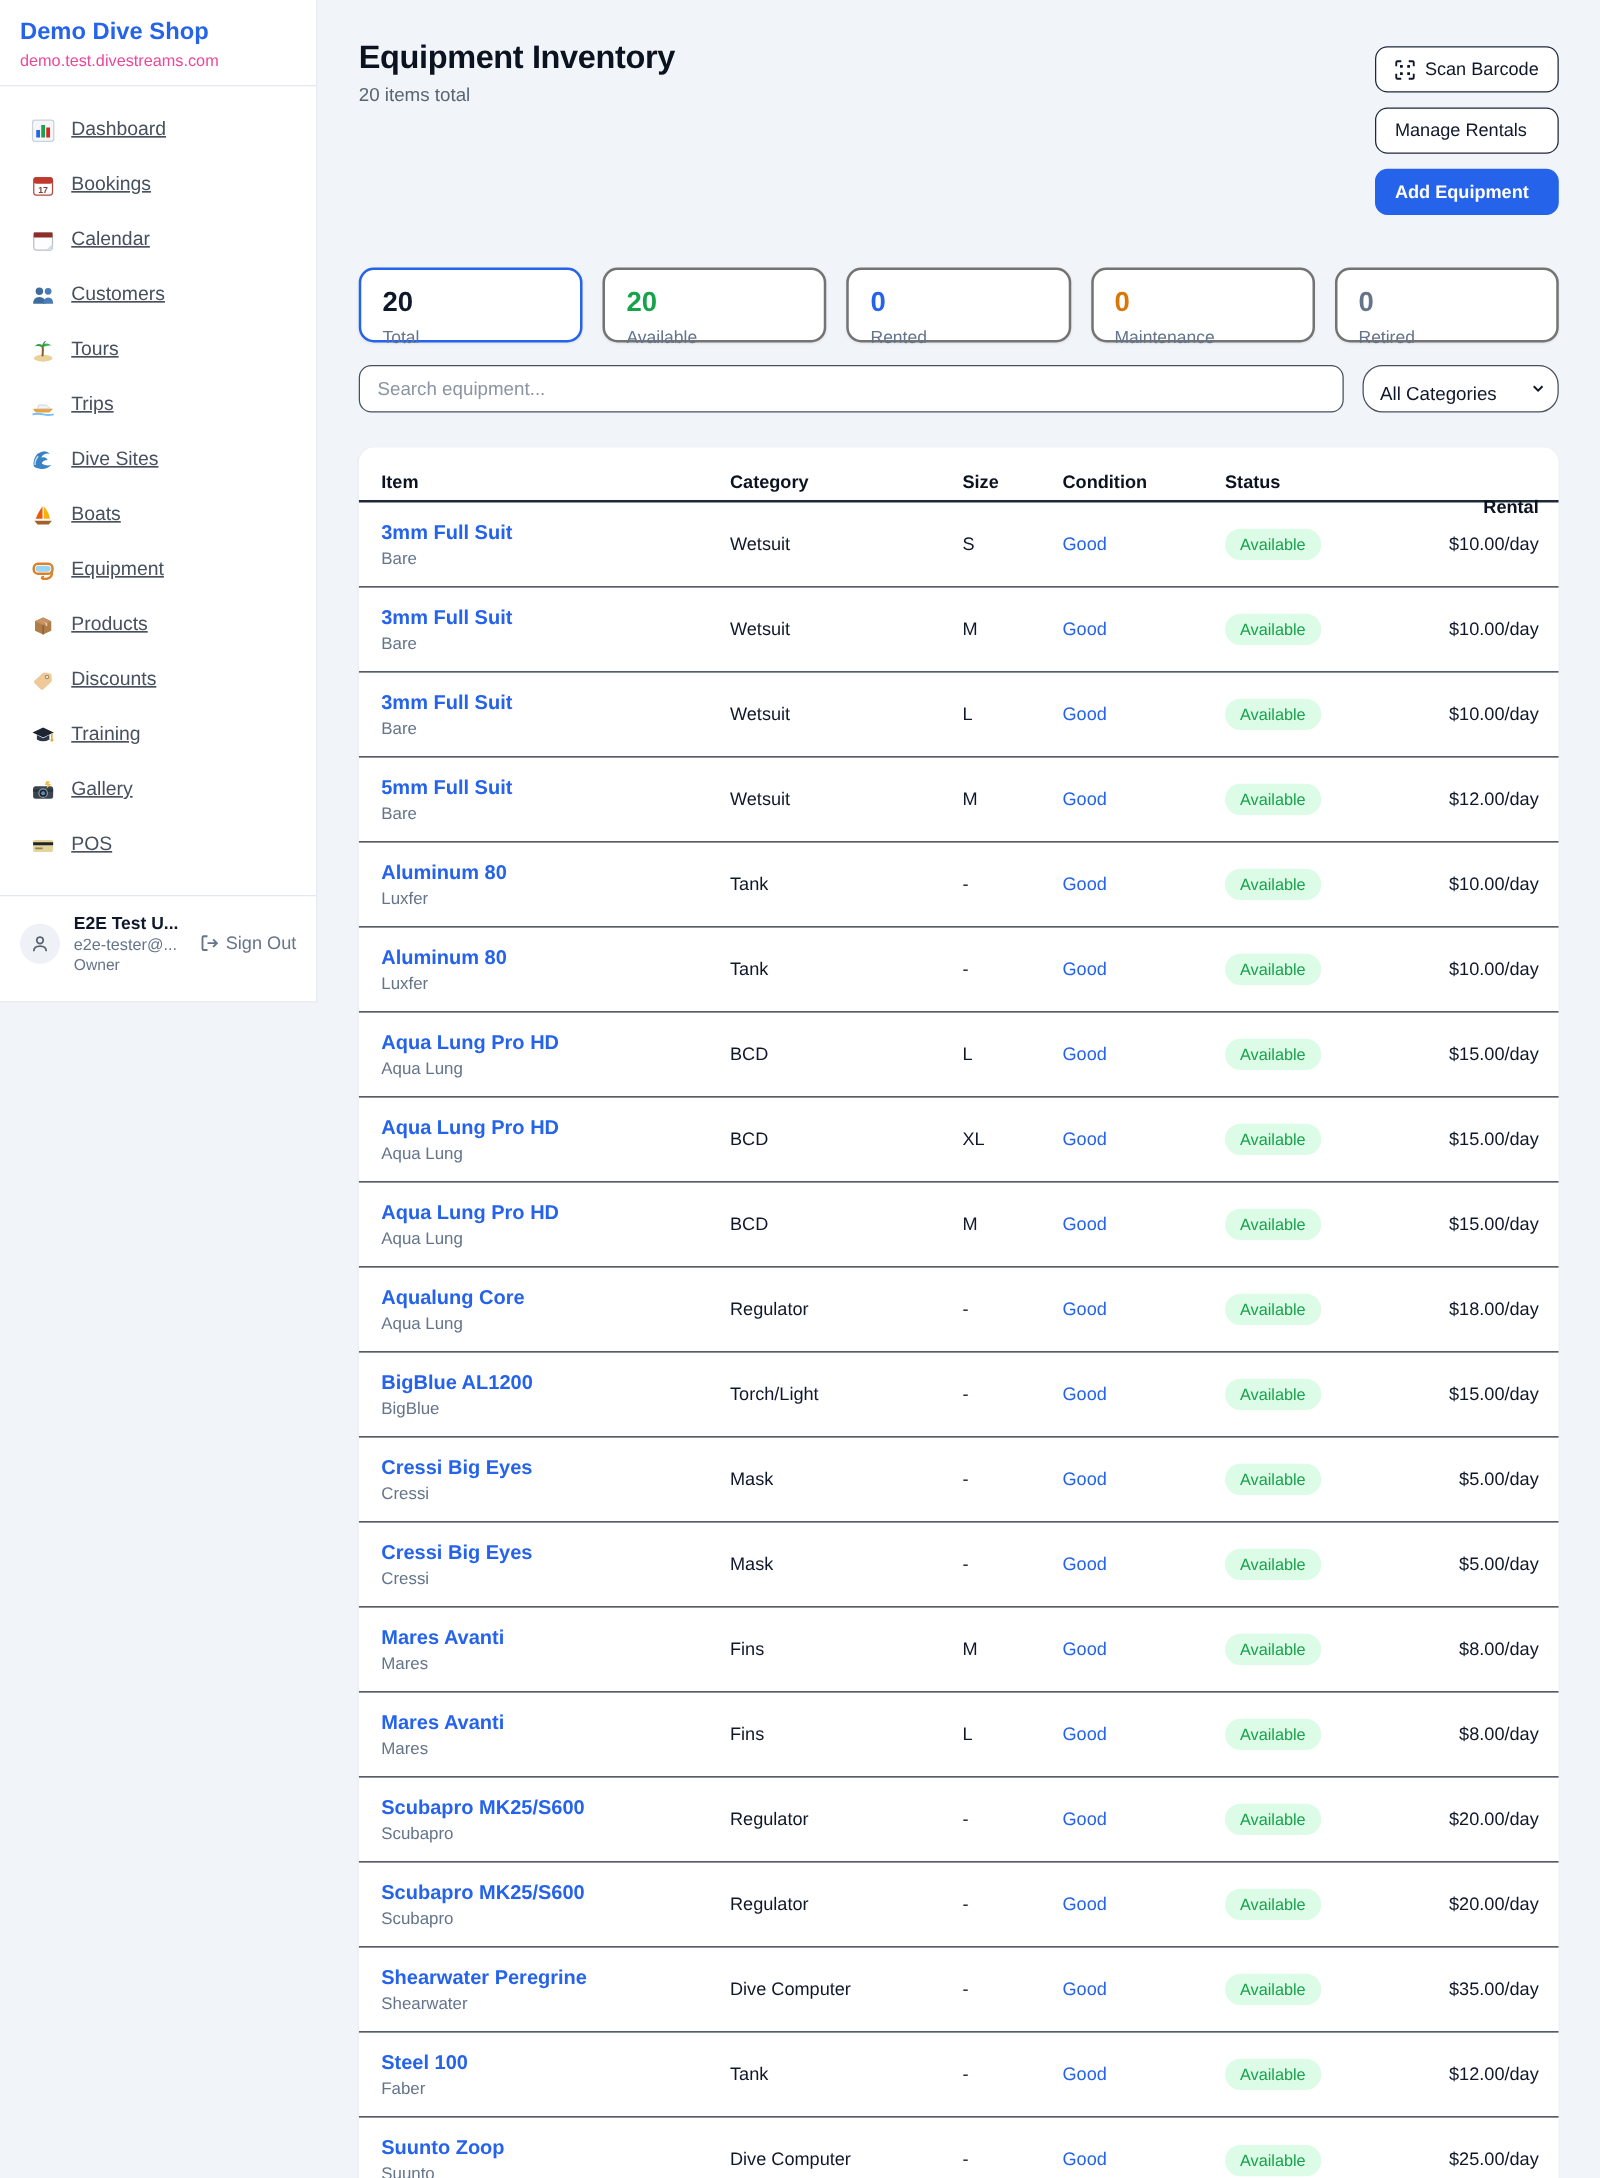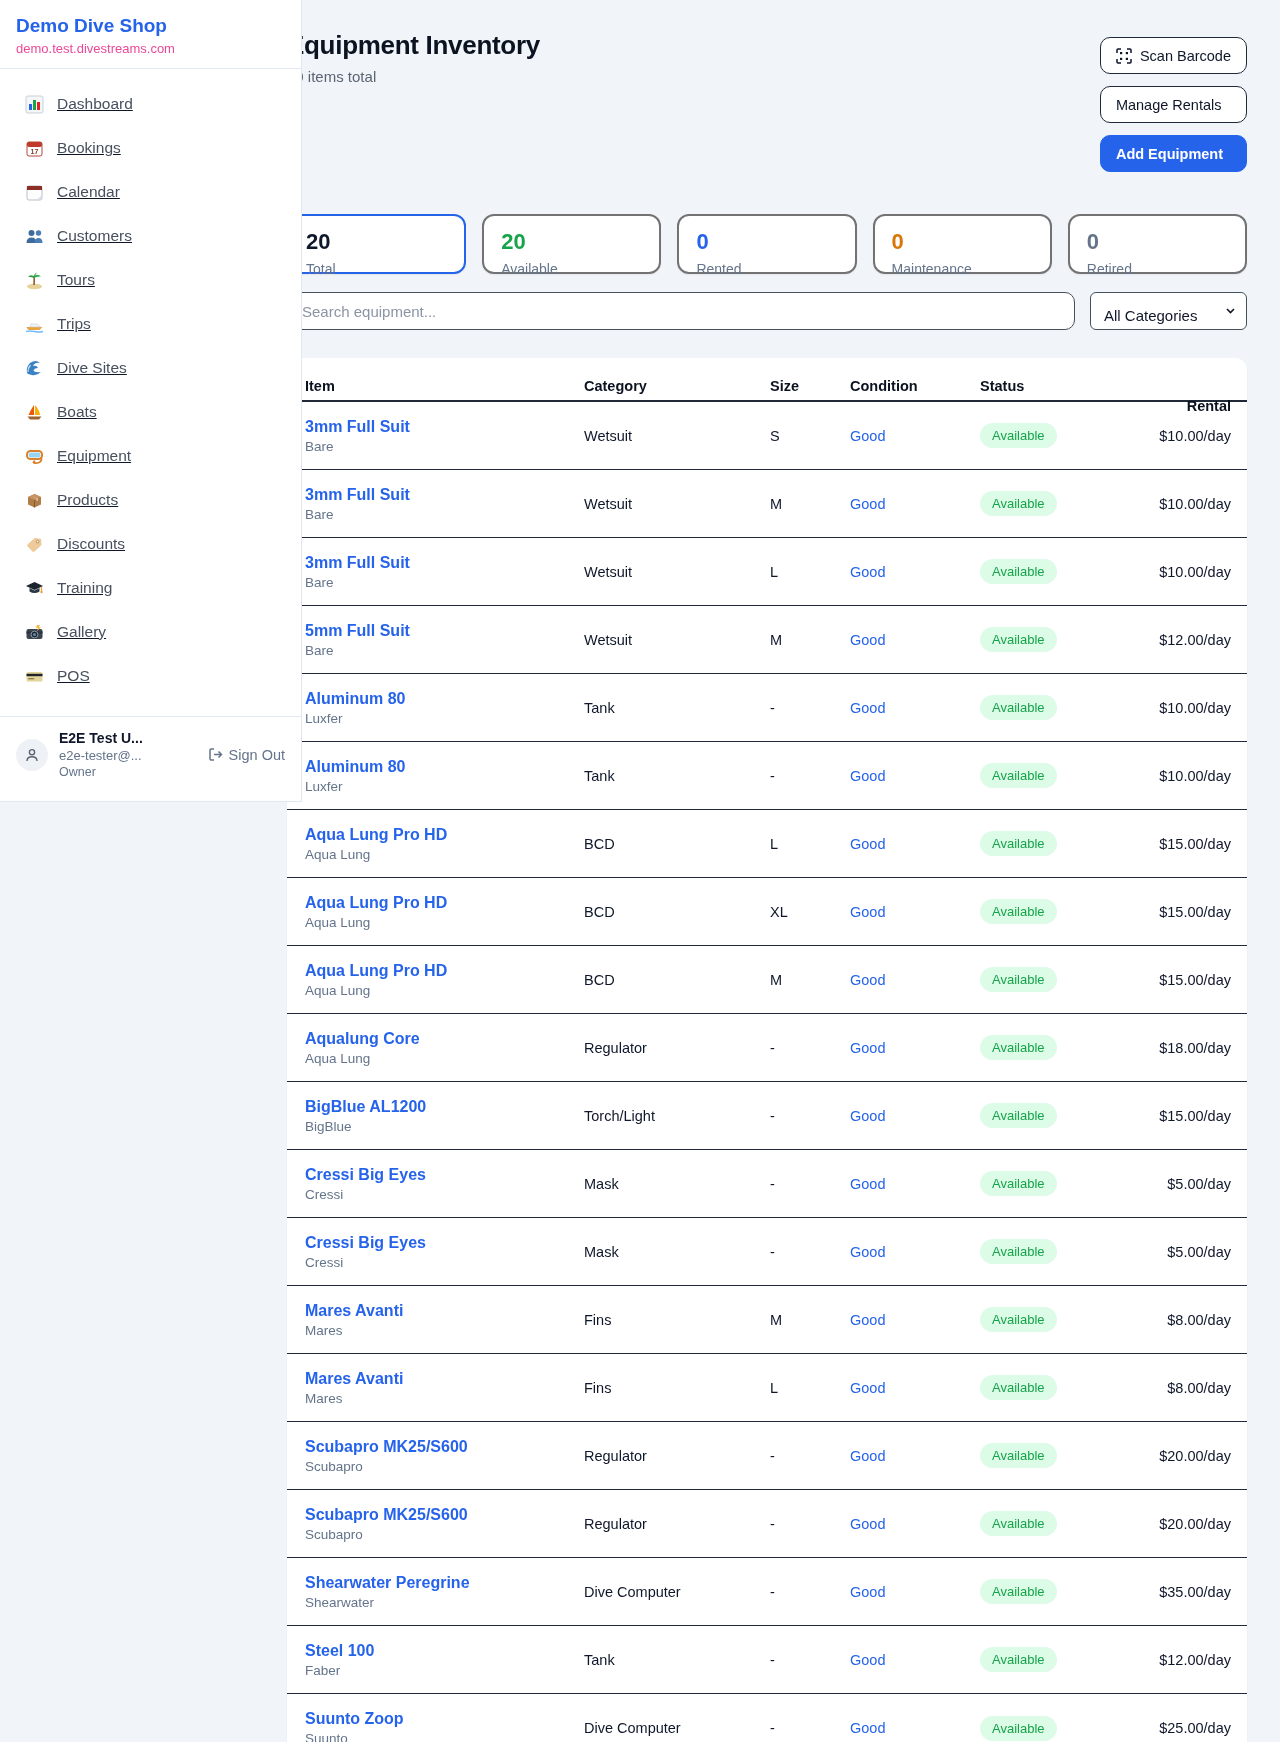--- a/index.html
+++ b/index.html
@@ -7,21 +7,21 @@
   body {
     font-family:"Liberation Sans","DejaVu Sans",sans-serif;
     background:var(--page-bg,#f1f5f9);
     color:#0f172a;
     position:relative;
     min-height:1742px;
   }
 
   
   .sidebar {
-    position:absolute; left:0; top:0; width:302px; height:802px;
+    position:absolute; left:0; top:0; width:254px; height:802px;
     background:#ffffff;
     border-right:1px solid var(--sidebar-border,#e2e8f0);
     border-bottom:1px solid var(--sidebar-border,#e2e8f0);
   }
   .brand-block { padding:15px 16px 12px 16px; border-bottom:1px solid var(--sidebar-border,#e2e8f0); }
   .brand { color:var(--accent,#2563eb); font-size:19px; font-weight:bold; }
   .brand-domain { color:#ec4899; font-size:13px; margin-top:4px; }
   .nav { padding:15px 14px 8px 14px;text-decoration:underline; }
   .nav-item {
     display:flex; align-items:center; gap:13px;
@@ -75,21 +75,21 @@
   
   .filter-row { display:flex; gap:15px; margin-top:18px; }
   .search-input {
     flex:1; height:38px; border:1.5px solid #47505e; border-radius:10px;
     background:#fff; padding:0 14px; font-size:15px; color:#0f172a;
     font-family:inherit; outline:none;
   }
   .search-input::placeholder { color:#8b94a3; }
   .select-wrap { position:relative; width:157px; }
   .category-select {
-    width:100%; height:38px; border:1.5px solid #47505e; border-radius:6px;
+    width:100%; height:38px; border:1.5px solid #47505e; border-radius:16px;
     background:#fff; padding:8px 30px 0 13px; font-size:15px; color:#0f172a;
     appearance:none; -webkit-appearance:none; font-family:inherit; cursor:pointer; outline:none;
   }
   .select-chevron { position:absolute; right:10px; top:12px; pointer-events:none; }
 
   
   .table-card {
     margin-top:28px; background:#fff; border-radius:12px; overflow:hidden;
     box-shadow:0 1px 2px rgba(15,23,42,0.06); padding-bottom:8px;
   }

